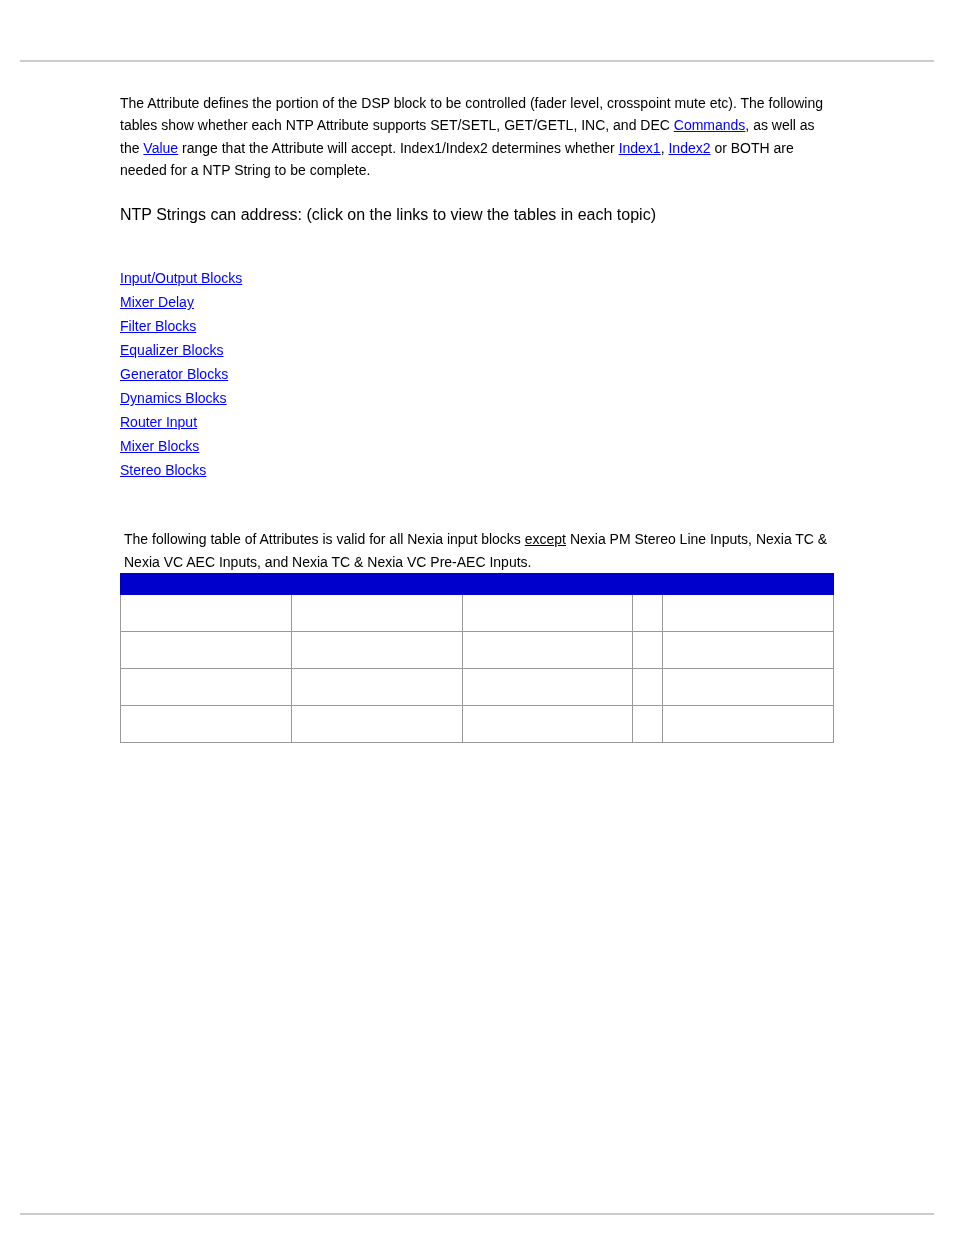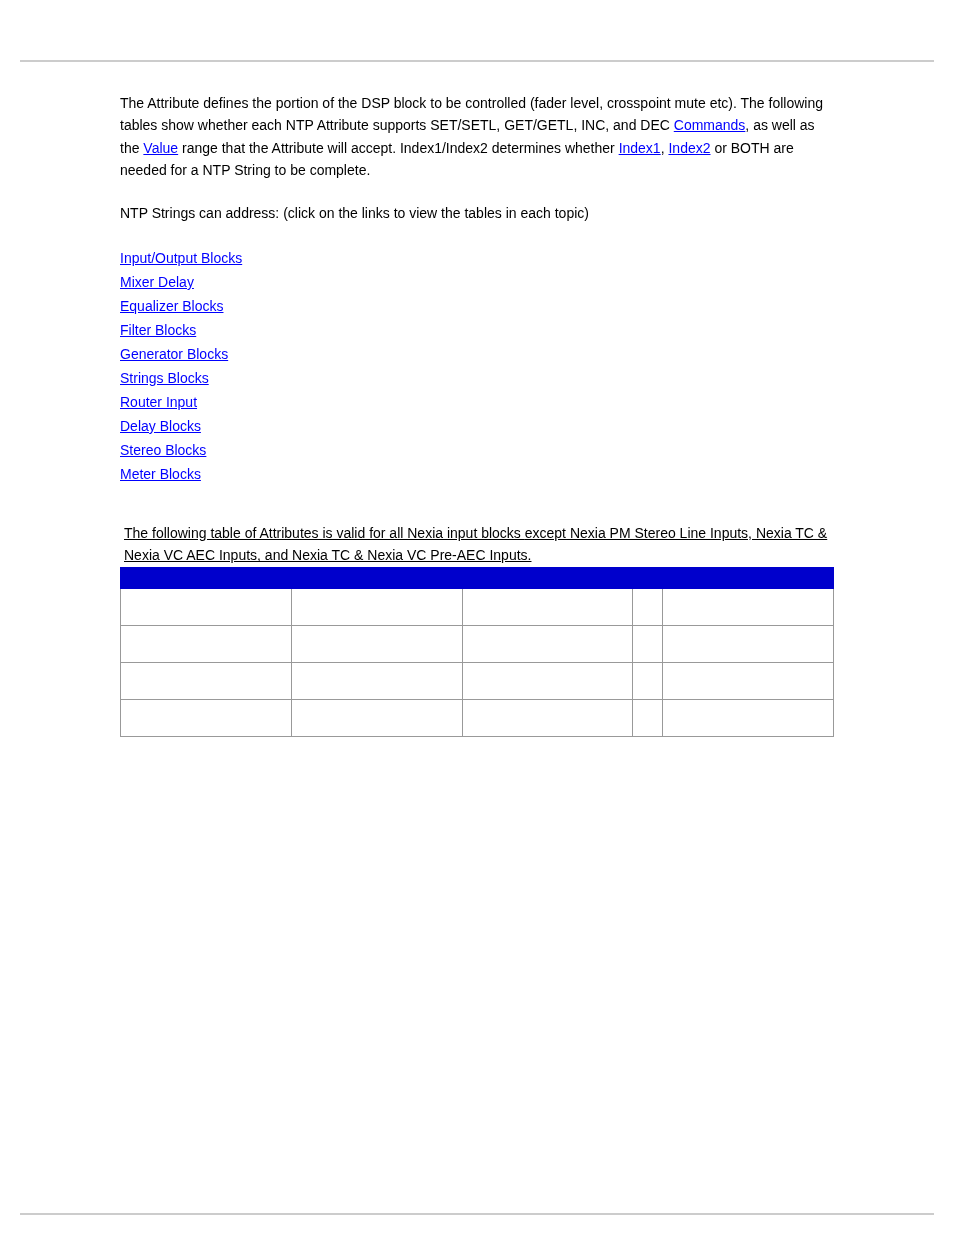--- a/index.html
+++ b/index.html
@@ -32,43 +32,42 @@
       margin-bottom: 20px;
       line-height: 1.6;
       font-size: 14px;
     }
     .intro-text a {
       color: #00f;
       text-decoration: underline;
       cursor: pointer;
     }
     .ntp-strings-text {
-      margin-bottom: 26px;
+      margin-bottom: 43px;
       line-height: 1.6;
-      font-size: 14px;
+      font-size: 16px;
     }
     .links-list {
       list-style: none;
-      margin-bottom: 40px;
+      margin-bottom: 50px;
     }
     .links-list li {
       margin-bottom: 8px;
     }
     .links-list li a {
       color: #00f;
       text-decoration: underline;
       cursor: pointer;
       font-size: 14px;
     }
     .table-intro-text {
       line-height: 1.6;
       font-size: 14px;
       border-left: 4px solid transparent;
       padding-left: 0;
-      text-decoration: underline;
     }
     .table-intro-text span.underline {
       text-decoration: underline;
     }
     .data-table {
       width: 100%;
       border-collapse: collapse;
       margin-bottom: 40px;
     }
     .data-table thead tr {
@@ -118,42 +117,39 @@
     <p class="ntp-strings-text">NTP Strings can address: (click on the links to view the tables in each topic)</p>
 
     <ul class="links-list">
       <li>
         <a>Input/Output Blocks</a>
       </li>
       <li>
         <a>Mixer Delay</a>
       </li>
       <li>
+        <a>Filter Blocks</a>
+      </li>
+      <li>
         <a>Equalizer Blocks</a>
       </li>
       <li>
-        <a>Filter Blocks</a>
-      </li>
-      <li>
         <a>Generator Blocks</a>
       </li>
       <li>
-        <a>Strings Blocks</a>
+        <a>Dynamics Blocks</a>
       </li>
       <li>
         <a>Router Input</a>
       </li>
       <li>
-        <a>Delay Blocks</a>
+        <a>Mixer Blocks</a>
       </li>
       <li>
         <a>Stereo Blocks</a>
-      </li>
-      <li>
-        <a>Meter Blocks</a>
       </li>
     </ul>
 
     <p class="table-intro-text">
       The following table of Attributes is valid for all Nexia input blocks <span class="underline">except</span> Nexia PM Stereo Line
       Inputs, Nexia TC &amp; Nexia VC AEC Inputs, and Nexia TC &amp; Nexia VC Pre-AEC Inputs.
     </p>
 
     <table class="data-table">
       <thead>

